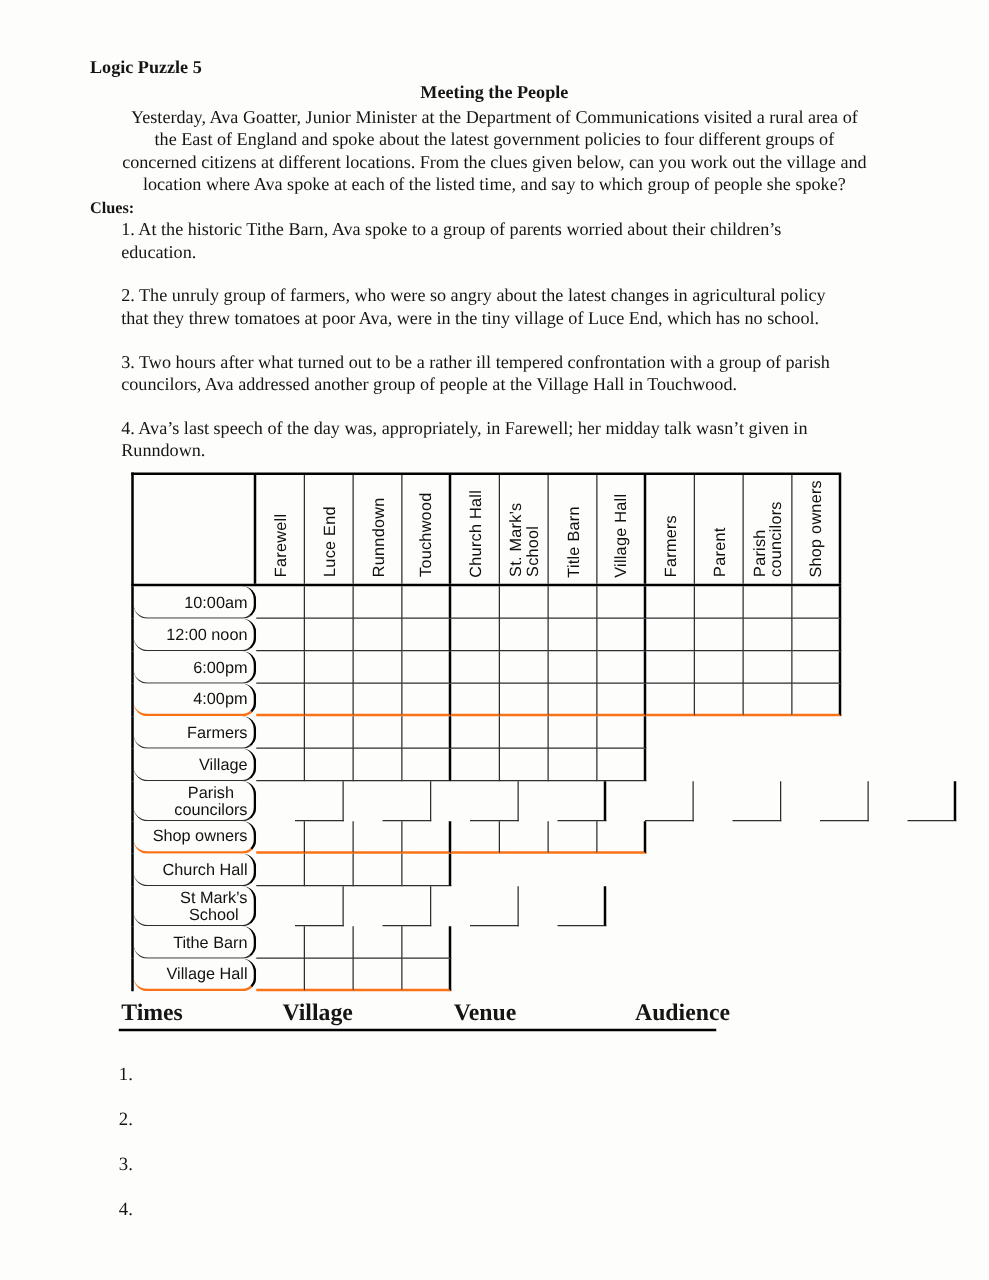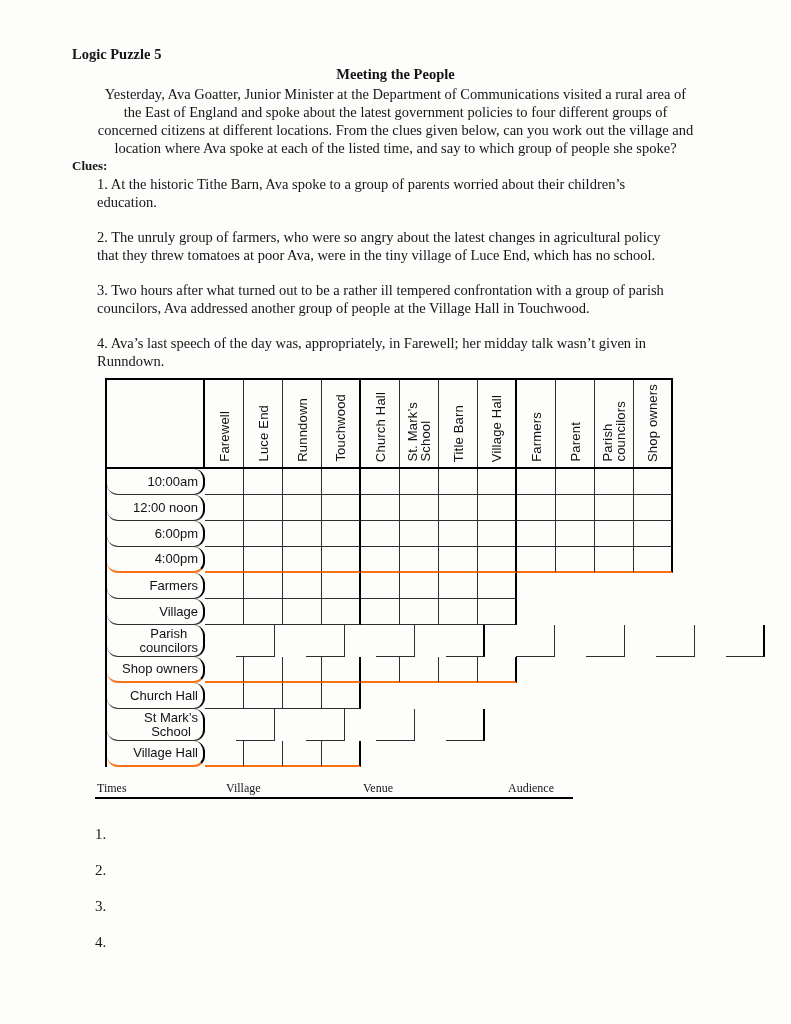--- a/index.html
+++ b/index.html
@@ -35,21 +35,21 @@
   .grow.tall{height:32px;gap:31px;}
   .lcell{width:98px;box-sizing:border-box;border-right:2px solid #000;border-bottom:1px solid #2e2e2e;
          display:flex;flex-direction:column;justify-content:center;align-items:flex-end;
          text-align:center;padding-right:5px;white-space:pre-line;line-height:14px;border-radius:11px;}
   .cell{width:39px;box-sizing:border-box;border-right:1px solid #2e2e2e;border-bottom:1px solid #2e2e2e;}
   .cell.gend{border-right:2px solid #000;}
   .grow.send .cell,.grow.send .lcell{border-bottom:2px solid #f97316;}
 
   
   .ans-head{position:relative;margin:10px 0 0 23px;width:478px;height:20px;
-            border-bottom:2px solid #000;font-weight:normal;font-size:12px;}
+            border-bottom:2px solid #000;font-weight:bold;font-size:19px;}
   .ah{position:absolute;bottom:1px;}
   .ah1{left:2px;}.ah2{left:131px;}.ah3{left:268px;}.ah4{left:413px;}
   .ans-item{margin-left:23px;font-size:15px;line-height:18px;margin-bottom:18px;}
   .ans-item.first{margin-top:26px;}
 </style>
 </head>
 <body>
 
 <div class="doc-label">Logic Puzzle 5</div>
 <div class="doc-title">Meeting the People</div>
@@ -226,20 +226,27 @@
         <div class="cell gend"></div>
       </div>
       <div class="grow tall">
         <div class="lcell">St Mark’s
 School</div>
         <div class="cell"></div>
         <div class="cell"></div>
         <div class="cell"></div>
         <div class="cell gend"></div>
       </div>
+      <div class="grow">
+        <div class="lcell">Tithe Barn</div>
+        <div class="cell"></div>
+        <div class="cell"></div>
+        <div class="cell"></div>
+        <div class="cell gend"></div>
+      </div>
       <div class="grow send">
         <div class="lcell">Village Hall</div>
         <div class="cell"></div>
         <div class="cell"></div>
         <div class="cell"></div>
         <div class="cell gend"></div>
       </div>
     </div>
 </div>
 

